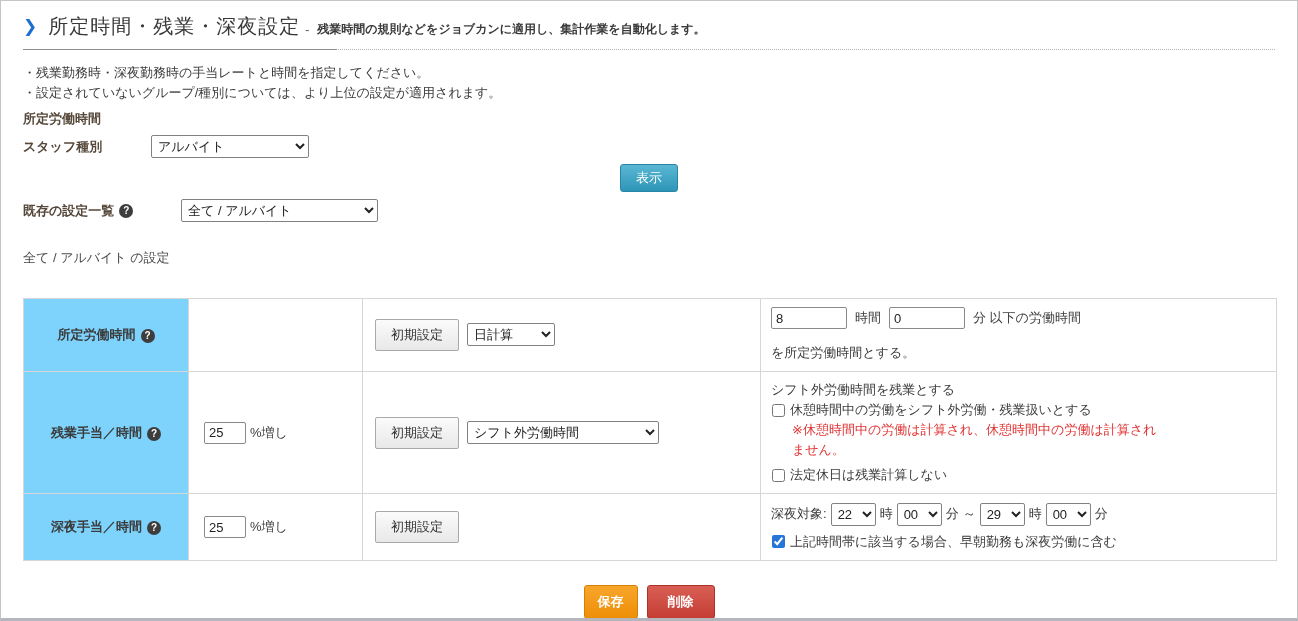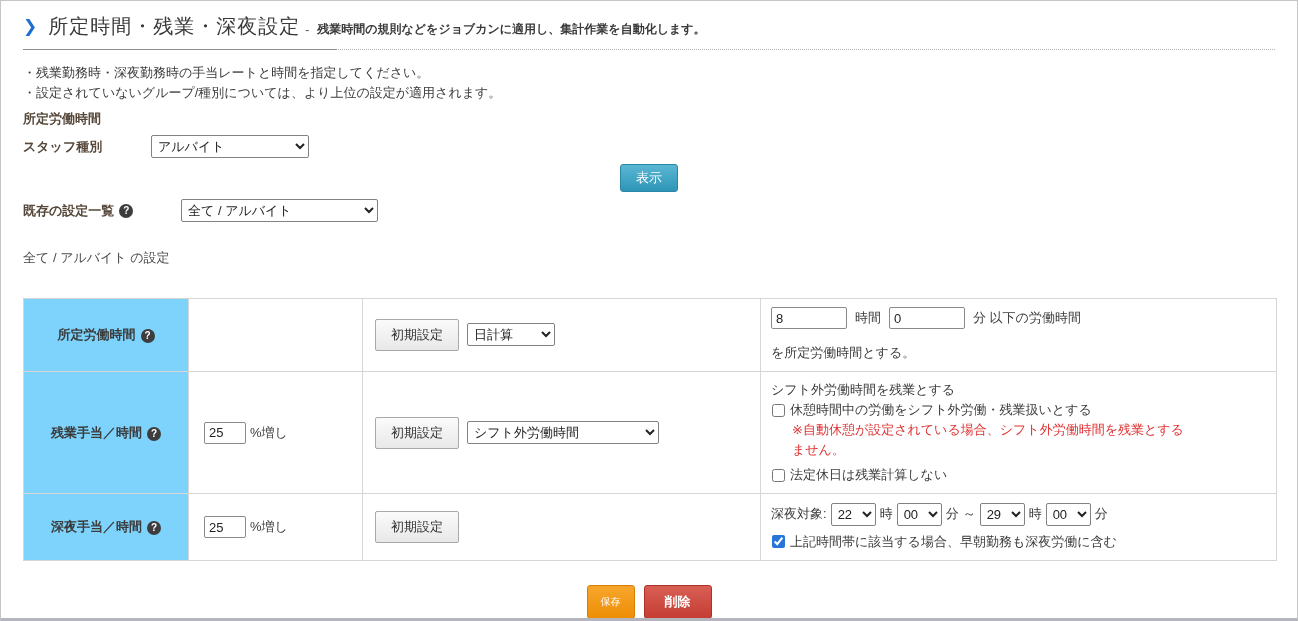--- a/index.html
+++ b/index.html
@@ -99,21 +99,21 @@
   .warning { color:#e03131; margin-left:21px; line-height:20px; width:440px; }
   .cb-gap { margin-top:5px; }
   .mt4 { margin-top:14px; }
   .mt6 { margin-top:6px; }
 
   
   .footer-buttons { display:flex; justify-content:center; gap:9px; margin-top:24px; }
   .btn-save {
     background:linear-gradient(#f7a62c,#ee8e06);
     border:1px solid #d87e05; border-radius:3px;
-    color:#fff; font-size:10px; font-weight:normal; padding:7px 13px; cursor:pointer;
+    color:#fff; font-size:13px; font-weight:bold; padding:7px 13px; cursor:pointer;
     font-family:inherit;
   }
   .btn-delete {
     background:linear-gradient(#d85f55,#c53d33);
     border:1px solid #ae3128; border-radius:3px;
     color:#fff; font-size:13px; font-weight:bold; padding:7px 20px; cursor:pointer;
     font-family:inherit;
   }
 </style>
 </head>
@@ -202,21 +202,21 @@
               <option selected="">シフト外労働時間</option>
             </select>
           </td>
           <td class="td-detail">
             <div class="detail-line">シフト外労働時間を残業とする</div>
             <div class="cb-line">
               <input type="checkbox" style="">
               <span>休憩時間中の労働をシフト外労働・残業扱いとする</span>
             </div>
             <div class="warning">
-              <div>※自動休憩が設定されている場合、シフト外労働時間を残業とする</div>
+              <div>※休憩時間中の労働は計算され、休憩時間中の労働は計算され</div>
               <div>ません。</div>
             </div>
             <div class="cb-line cb-gap">
               <input type="checkbox" style="">
               <span>法定休日は残業計算しない</span>
             </div>
           </td>
         </tr>
 
         <tr class="row-midnight">

